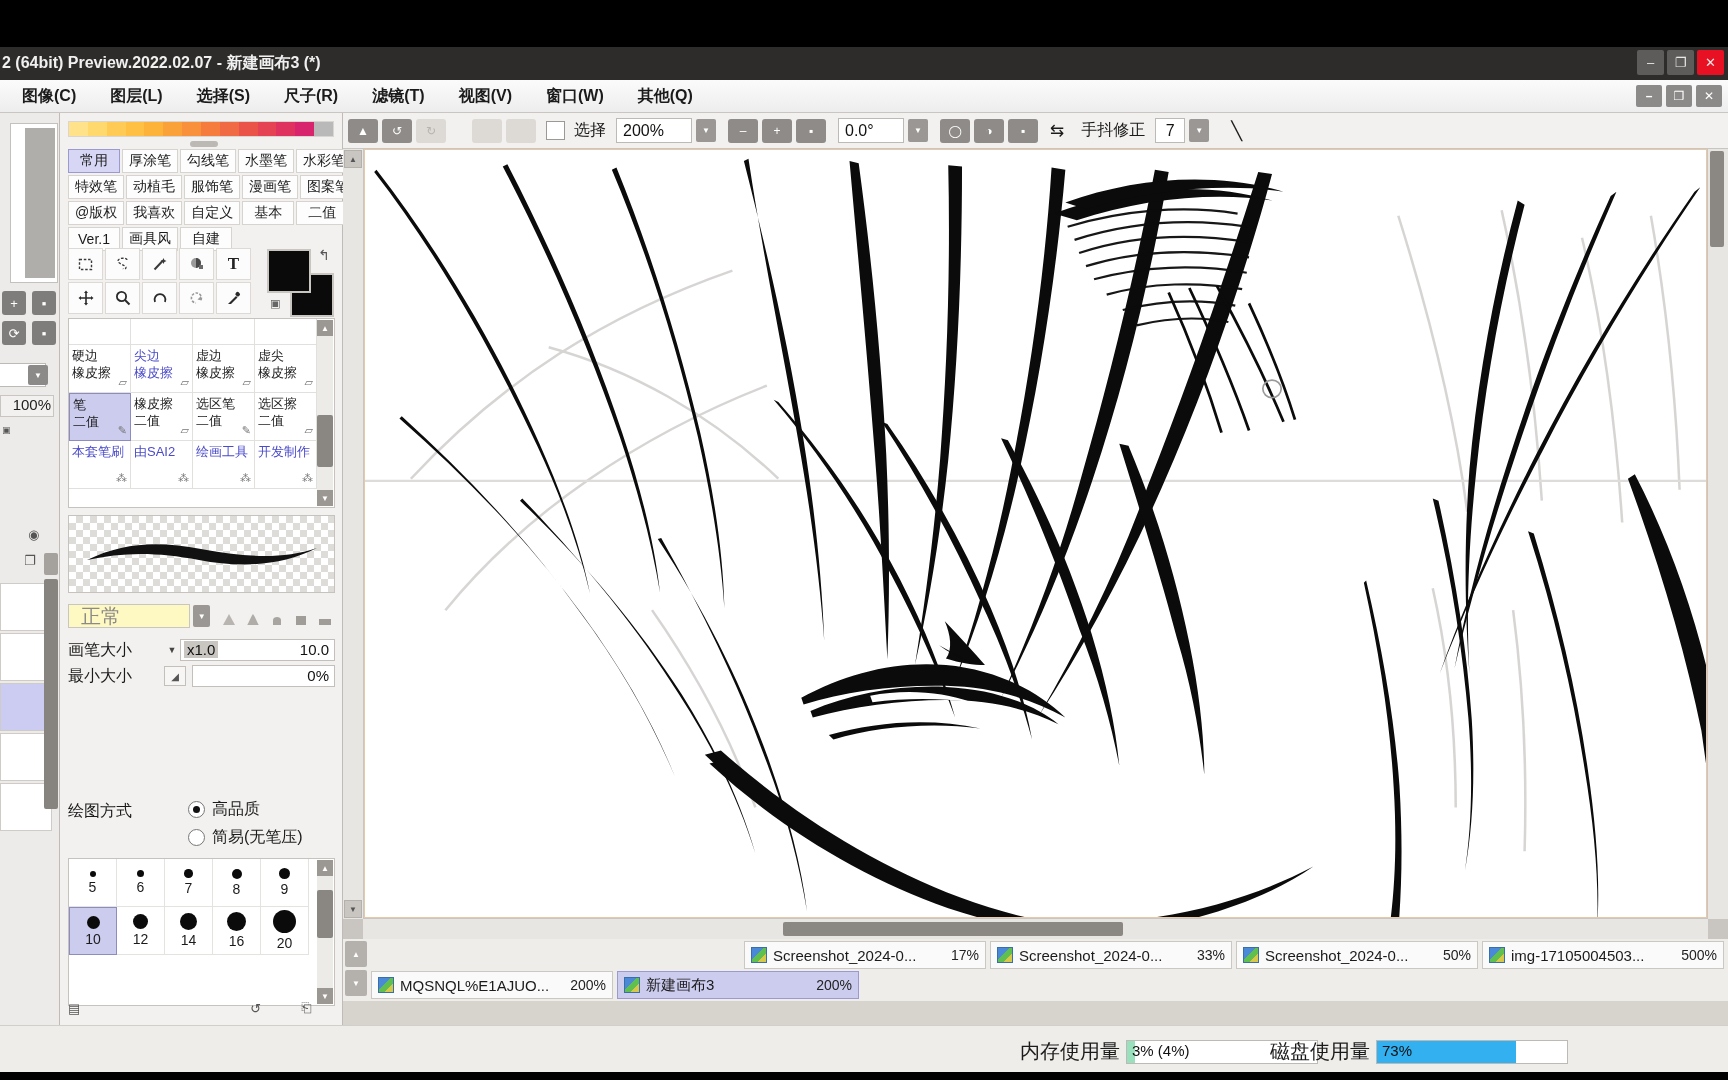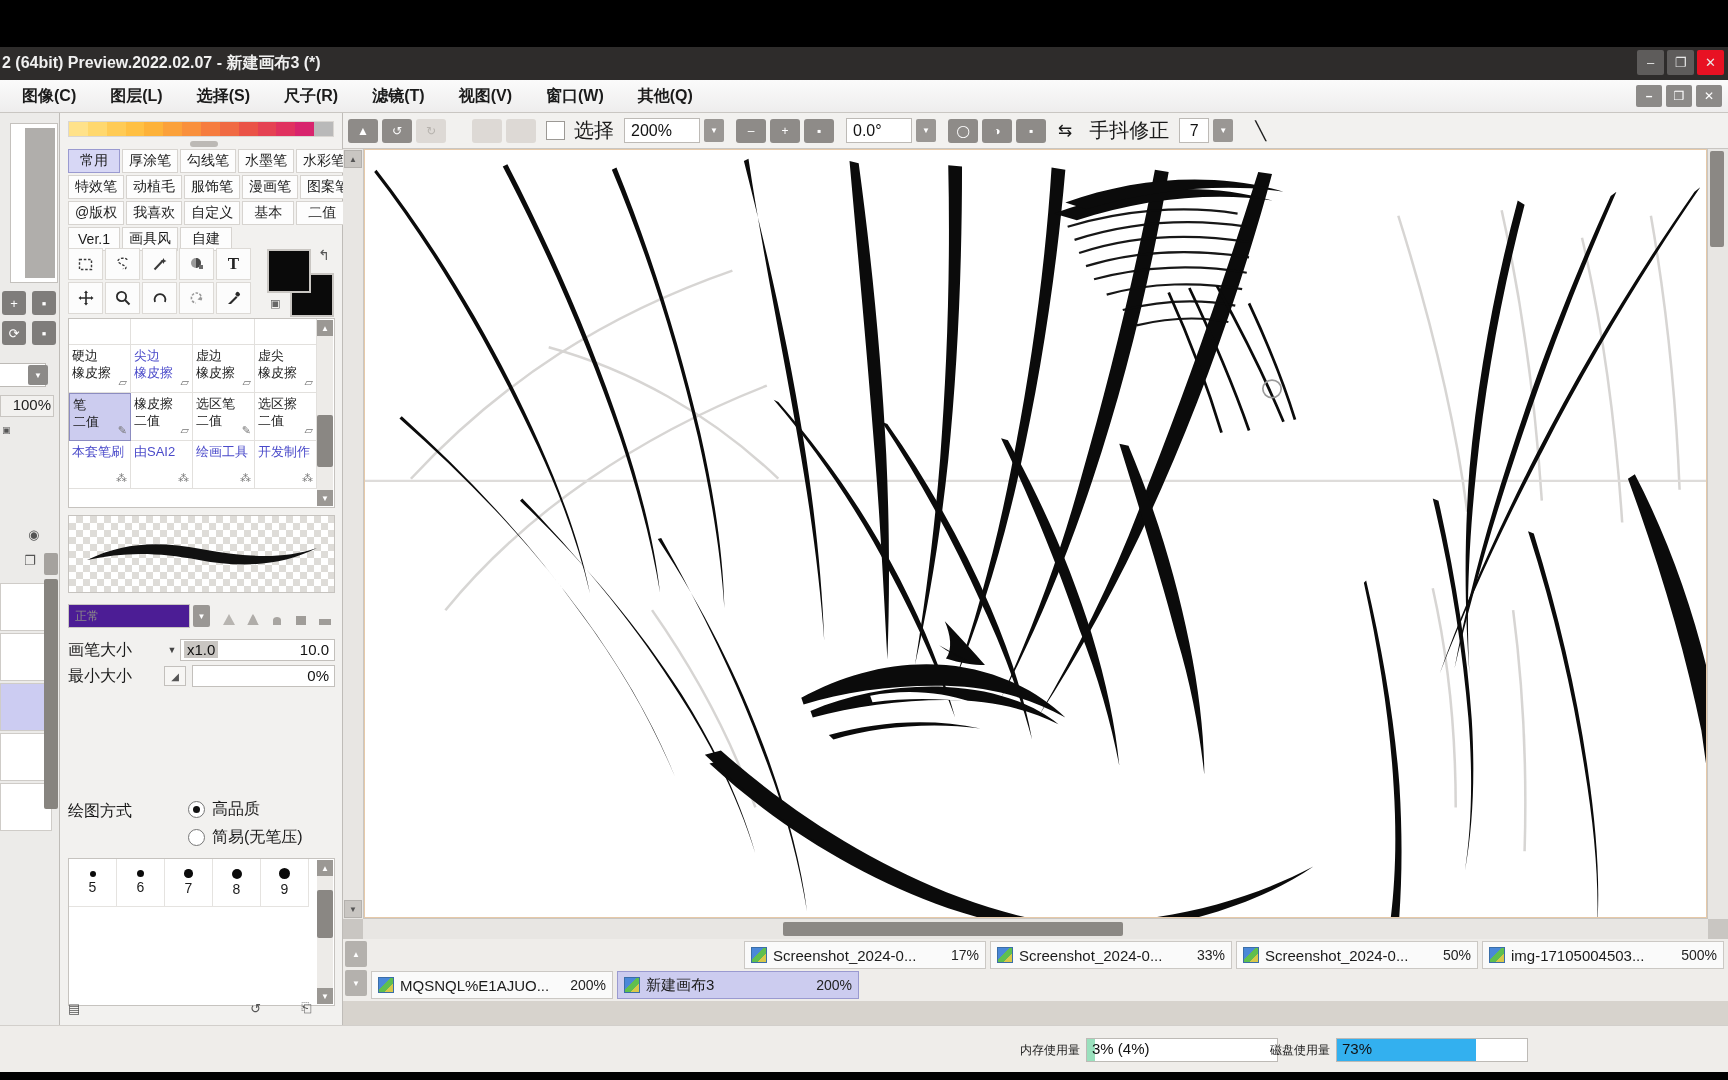--- a/index.html
+++ b/index.html
@@ -109,21 +109,21 @@
   .strokepreview { position:absolute; left:8px; top:402px; width:267px; height:78px; border:1px solid #c6c3bf;
     background:
       linear-gradient(45deg,#dedcd8 25%,transparent 25%,transparent 75%,#dedcd8 75%),
       linear-gradient(45deg,#dedcd8 25%,transparent 25%,transparent 75%,#dedcd8 75%) ,
       #fff;
     background-size:14px 14px; background-position:0 0, 7px 7px;
   }
   .stroke-svg { position:absolute; left:0; top:0; }
 
   .blend-row { position:absolute; left:8px; top:490px; width:267px; height:26px; display:flex; align-items:center; gap:3px; }
-  .blend-select { width:130px; height:24px; background:#4c1d95; border:1px solid #c9c6c2; font-size:12px; color:#8c8a88; padding-left:6px; line-height:22px; }
+  .blend-select { width:130px; height:24px; background:#fef9c3; border:1px solid #c9c6c2; font-size:20px; color:#8c8a88; padding-left:12px; line-height:22px; }
   .blend-caret { width:18px;height:22px;background:#9a9794;color:#fff;font-size:8px;display:flex;align-items:center;justify-content:center;border-radius:2px; }
   .blend-shapes { display:flex; gap:4px; margin-left:6px; align-items:center; }
   .bsh { width:20px;height:20px; display:flex;align-items:flex-end;justify-content:center; }
 
   .param-row { position:absolute; left:8px; width:267px; height:26px; display:flex; align-items:center; }
   .param-label { font-size:16px; color:#1b1b1b; width:96px; white-space:nowrap; }
   .param-caret { width:16px;height:16px; font-size:9px; color:#444; display:flex;align-items:center;justify-content:center; }
   .param-box { flex:1; height:22px; background:#fff; border:1px solid #c3c0bc; position:relative; font-size:15px; }
   .param-box .lft { position:absolute; left:3px; top:1px; color:#111; }
   .param-box .rgt { position:absolute; right:5px; top:1px; color:#111; }
@@ -149,21 +149,21 @@
   .ssc-thumb { position:absolute; left:0; top:30px; width:16px; height:48px; background:#8a8783; border-radius:2px; }
 
   .dock-footer { position:absolute; left:8px; bottom:6px; width:267px; height:22px; display:flex; align-items:center; }
   .df-icon { font-size:13px; color:#555; }
 
   
   .ctoolbar { position:absolute; left:343px; top:96px; right:0; height:36px; background:#f2f1ef; border-bottom:1px solid #c9c6c2; display:flex; align-items:center; padding-left:5px; gap:4px; }
   .tb-btn { width:30px;height:24px;background:#8e8b88;color:#fff;border-radius:3px;display:flex;align-items:center;justify-content:center;font-size:12px; }
   .tb-btn.light { background:#ddd9d5; color:#b7b3ae; }
   .tb-check { width:19px;height:19px;background:#fff;border:1px solid #9c9995; margin-left:6px; }
-  .tb-label { font-size:20px; color:#1b1b1b; margin-left:5px; white-space:nowrap; }
+  .tb-label { font-size:16px; color:#1b1b1b; margin-left:5px; white-space:nowrap; }
   .tb-val { width:76px;height:25px;background:#fff;border:1px solid #bdbab6; font-size:16px; padding-left:6px; line-height:23px; color:#111; margin-left:6px; }
   .tb-caret { width:20px;height:23px;background:#9a9794;color:#fff;font-size:8px;display:flex;align-items:center;justify-content:center;border-radius:2px; }
   .tb-val2 { width:66px;height:25px;background:#fff;border:1px solid #bdbab6; font-size:16px; padding-left:6px; line-height:23px; color:#111; margin-left:8px; }
   .tb-num { width:30px;height:25px;background:#fff;border:1px solid #bdbab6; font-size:16px; text-align:center; line-height:23px; color:#111; }
   .tb-swap { font-size:17px; color:#1b1b1b; margin:0 8px; }
 
   
   .canvas-wrap { position:absolute; left:343px; top:132px; right:0; height:790px; background:#c9c6c2; }
   .canvas-scroll-v { position:absolute; right:0; top:0; width:20px; bottom:20px; background:#e8e6e3; }
   .canvas-scroll-h { position:absolute; left:20px; bottom:0; right:20px; height:20px; background:#e8e6e3; }
@@ -183,21 +183,21 @@
   .tabrow.r2 { top:32px; }
   .dtab { width:242px; height:28px; background:#fafafa; border:1px solid #cbc8c4; display:flex; align-items:center; padding:0 6px; gap:6px; }
   .dtab.active { background:#ccccef; border-color:#9a9ad0; }
   .dtab .ticon { width:16px;height:16px;flex:0 0 auto; background:linear-gradient(135deg,#4a88d8 0%,#4a88d8 40%,#5fbf4f 40%,#5fbf4f 70%,#d8c84a 70%); border:1px solid #3a6ea8; }
   .dtab .tname { flex:1; font-size:15px; color:#1b1b1b; white-space:nowrap; overflow:hidden; text-overflow:clip; }
   .dtab .tzoom { font-size:14px; color:#222; white-space:nowrap; }
 
   
   .statusbar { position:absolute; left:0; bottom:25px; width:1728px; height:47px; background:#efedea; border-top:1px solid #d2cfcb; }
   .sb-group { position:absolute; top:12px; display:flex; align-items:center; gap:6px; }
-  .sb-label { font-size:12px; color:#1b1b1b; white-space:nowrap; }
+  .sb-label { font-size:20px; color:#1b1b1b; white-space:nowrap; }
   .sb-meter { width:192px; height:24px; background:#fff; border:1px solid #bdbab6; position:relative; overflow:hidden; }
   .sb-fill { position:absolute; left:0; top:0; bottom:0; }
   .sb-text { position:absolute; left:5px; top:1px; font-size:15px; color:#111; z-index:2; white-space:nowrap; }
 </style>
 </head>
 <body>
 
 <div id="app">
 
   <div class="letterbox-top"></div>
@@ -538,20 +538,42 @@
               <span class="dot" style="width: 8.5px; height: 8.5px;"></span>
               <span class="num">7</span>
             </div>
             <div class="scell">
               <span class="dot" style="width: 10px; height: 10px;"></span>
               <span class="num">8</span>
             </div>
             <div class="scell">
               <span class="dot" style="width: 11.5px; height: 11.5px;"></span>
               <span class="num">9</span>
+            </div>
+          </div>
+          <div class="size-row">
+            <div class="scell sel">
+              <span class="dot" style="width: 13px; height: 13px;"></span>
+              <span class="num">10</span>
+            </div>
+            <div class="scell">
+              <span class="dot" style="width: 15px; height: 15px;"></span>
+              <span class="num">12</span>
+            </div>
+            <div class="scell">
+              <span class="dot" style="width: 17px; height: 17px;"></span>
+              <span class="num">14</span>
+            </div>
+            <div class="scell">
+              <span class="dot" style="width: 19.5px; height: 19.5px;"></span>
+              <span class="num">16</span>
+            </div>
+            <div class="scell">
+              <span class="dot" style="width: 23px; height: 23px;"></span>
+              <span class="num">20</span>
             </div>
           </div>
         </div>
       <div class="size-scroll">
         <div class="psc-btn">▲</div>
         <div class="ssc-thumb"></div>
         <div class="psc-btn" style="position:absolute;bottom:0;left:0;">▼</div>
       </div>
     </div>
 

